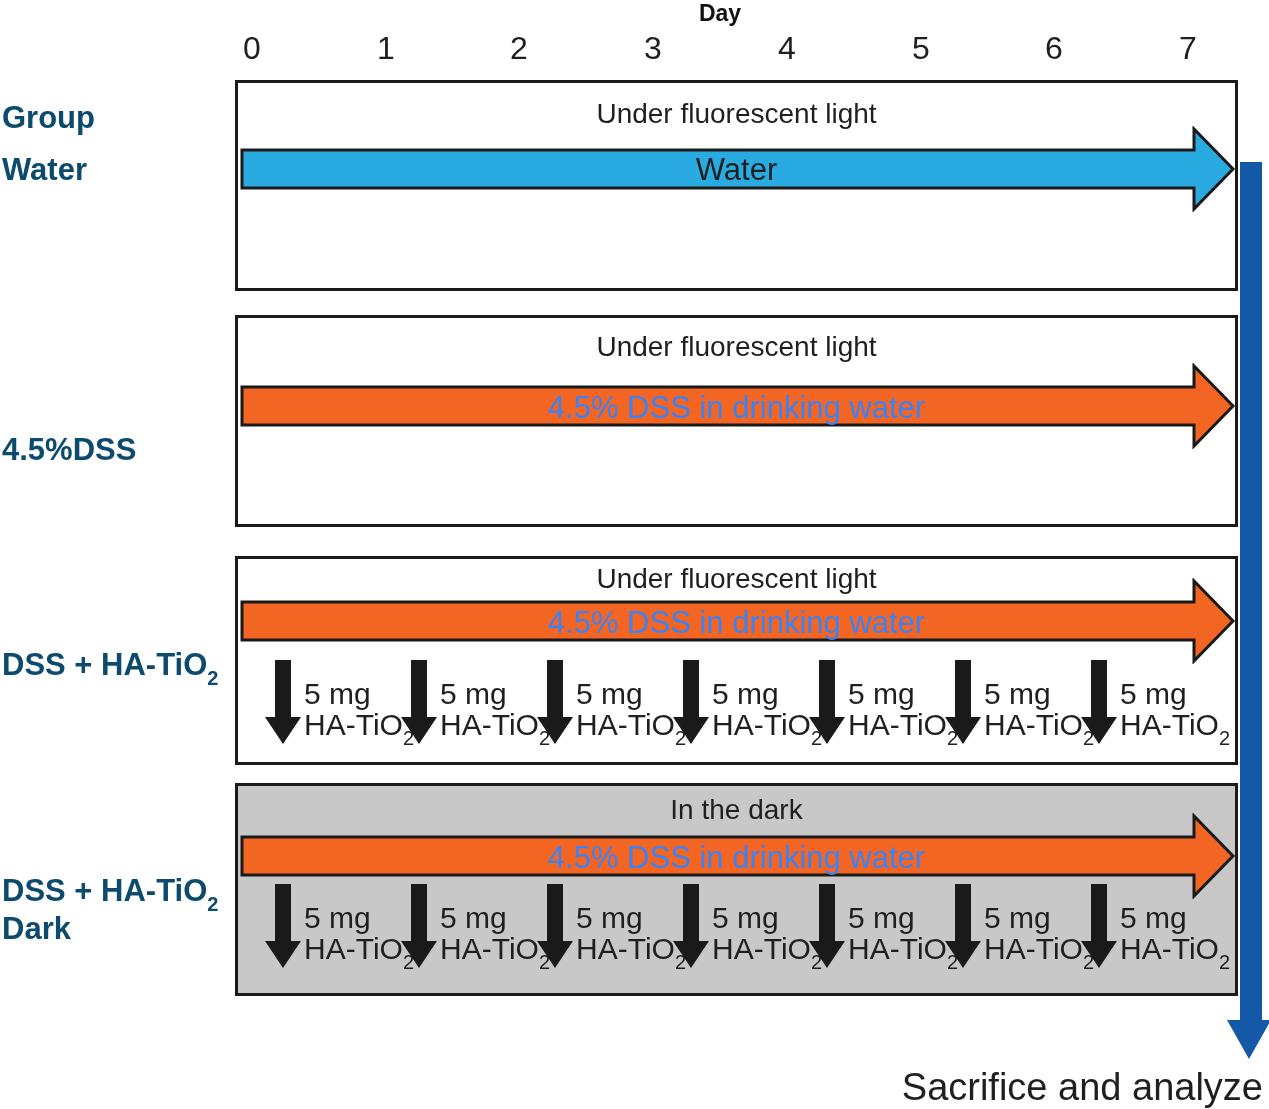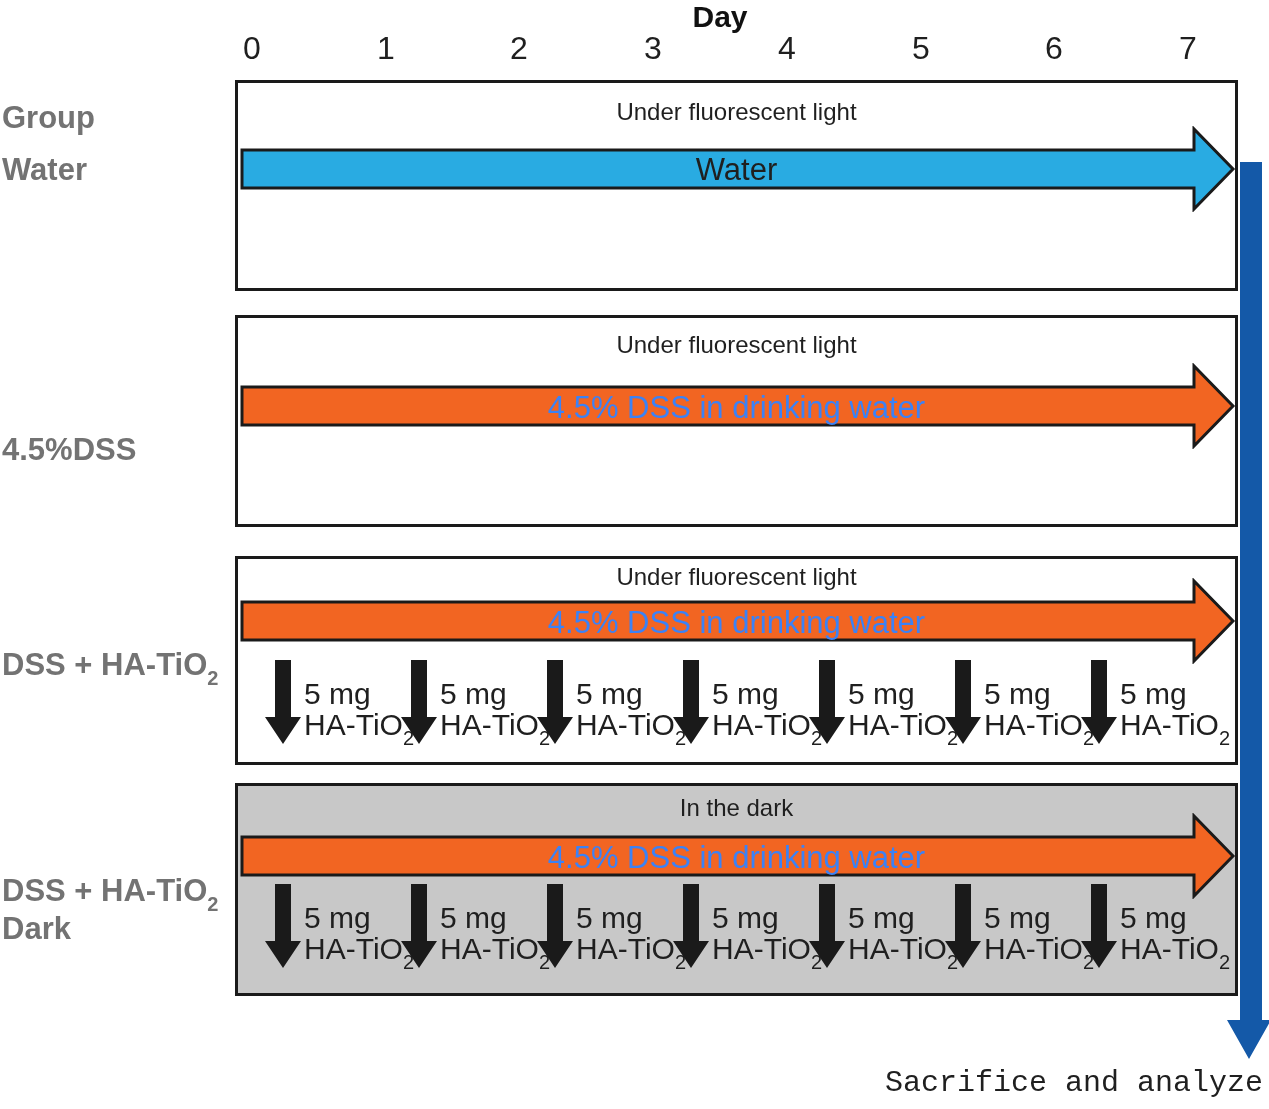--- a/index.html
+++ b/index.html
@@ -7,32 +7,32 @@
     position:relative; width:1269px; height:1109px; background:#ffffff;
     font-family:"Liberation Sans", sans-serif; color:#1f1f1f; overflow:hidden;
   }
   .abs { position:absolute; }
   .panel {
     position:absolute; left:235px; width:1003px; box-sizing:border-box;
     border:3px solid #1a1a1a; background:#ffffff;
   }
   .day-title {
     position:absolute; left:235px; top:0; width:970px; text-align:center;
-    font-size:30px; font-weight:bold; color:#111;
+    font-size:23px; font-weight:bold; color:#111;
   }
   .tick { position:absolute; top:30px; width:80px; text-align:center; font-size:32px; color:#1f1f1f; }
-  .cond  { position:absolute; left:235px; width:1003px; text-align:center; font-size:24px; }
+  .cond  { position:absolute; left:235px; width:1003px; text-align:center; font-size:28px; }
   .alabel{ position:absolute; left:235px; width:1003px; text-align:center; font-size:31px; }
   .white { color:#3b82f6; }
-  .glabel{ position:absolute; left:2px; font-size:31px; font-weight:bold; color:#737373; white-space:nowrap; }
+  .glabel{ position:absolute; left:2px; font-size:31px; font-weight:bold; color:#0c4a6e; white-space:nowrap; }
   sub.s2 { font-size:20px; vertical-align:-10px; line-height:0; }
   .harr  { position:absolute; left:240px; width:997px; height:86px; stroke:#1a1a1a; stroke-width:3px; }
   .darr  { position:absolute; width:36px; height:84px; }
   .inj-label { position:absolute; width:128px; font-size:30px; line-height:31px; white-space:nowrap; }
-  .outcome { position:absolute; left:860px; top:1066px; width:403px; text-align:right; font-size:30px;font-family:Liberation Mono, monospace; }
+  .outcome { position:absolute; left:860px; top:1066px; width:403px; text-align:right; font-size:38px; }
   .defs { position:absolute; width:0; height:0; }
 </style>
 </head>
 <body>
 
 <div id="page">
 
   <svg class="defs" aria-hidden="true">
     <symbol id="h-arrow" viewBox="0 0 997 86">
         <polygon points="2,24 954,24 954,3 993,43 954,83 954,62 2,62"></polygon>

